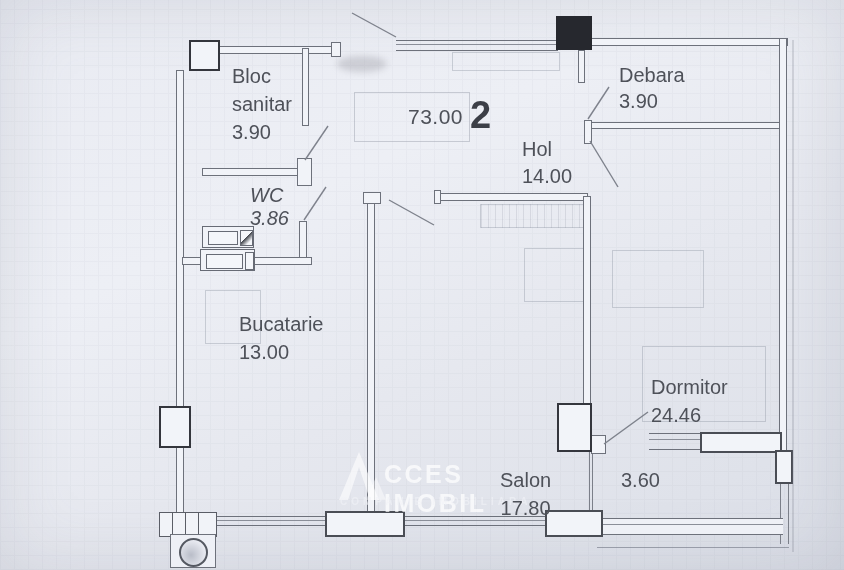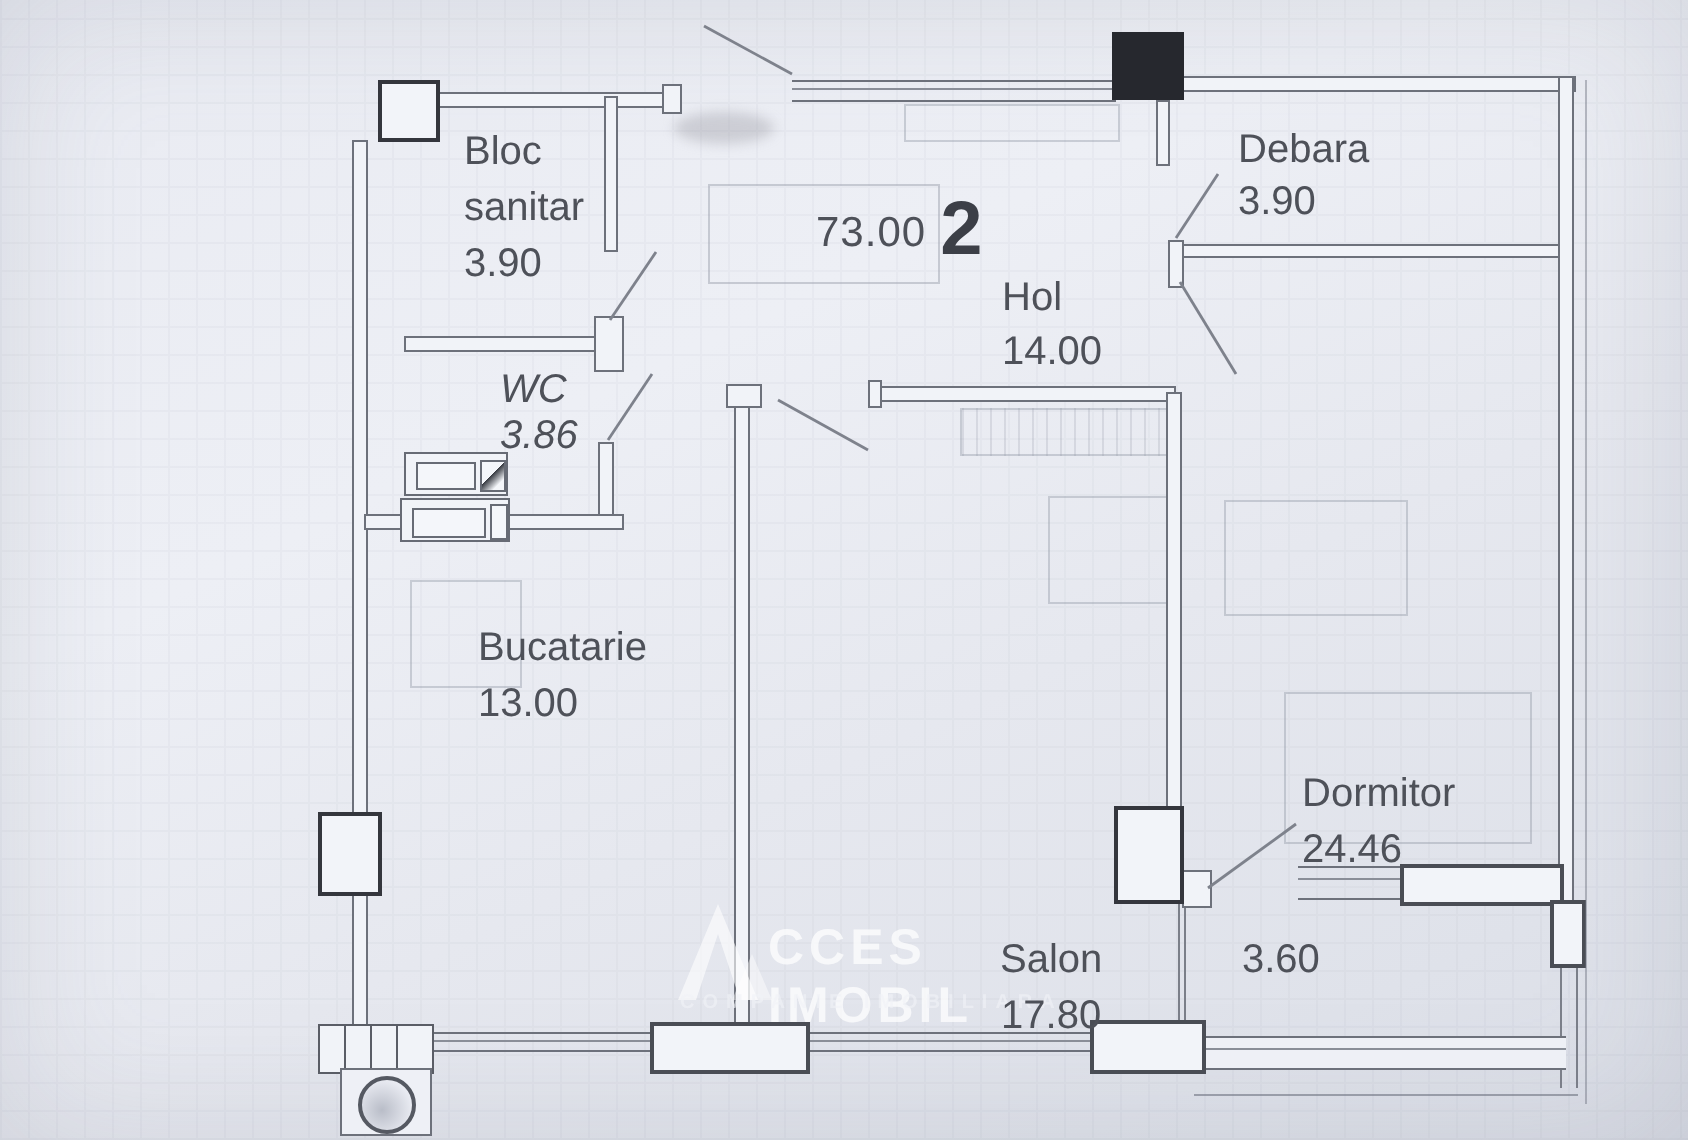--- a/index.html
+++ b/index.html
@@ -163,36 +163,36 @@
   <div class="el total" style="left:380px;top:96px;margin-left:28px;">
     <span class="num">73.00</span>
     <span class="cnt">2</span>
   </div>
 
   <div class="el label small" style="left:250px;top:184px;font-style:italic;">
     <span>WC</span>
     <span>3.86</span>
   </div>
 
-  <div class="el label" style="left:501px;top:136px;">
+  <div class="el label" style="left:522px;top:136px;">
     <span>Hol</span>
     <span>14.00</span>
   </div>
 
   <div class="el label" style="left:619px;top:62px;line-height:26px;">
     <span>Debara</span>
     <span>3.90</span>
   </div>
 
   <div class="el label" style="left:239px;top:310px;line-height:28px;">
     <span>Bucatarie</span>
     <span>13.00</span>
   </div>
 
-  <div class="el label" style="left:651px;top:373px;line-height:28px;margin-top:10px;">
+  <div class="el label" style="left:651px;top:373px;line-height:28px;">
     <span>Dormitor</span>
     <span>24.46</span>
   </div>
 
   <div class="el label" style="left:500px;top:466px;line-height:28px;text-align:center;">
     <span>Salon</span>
     <span>17.80</span>
   </div>
 
   <div class="el label" style="left:621px;top:466px;line-height:28px;">

